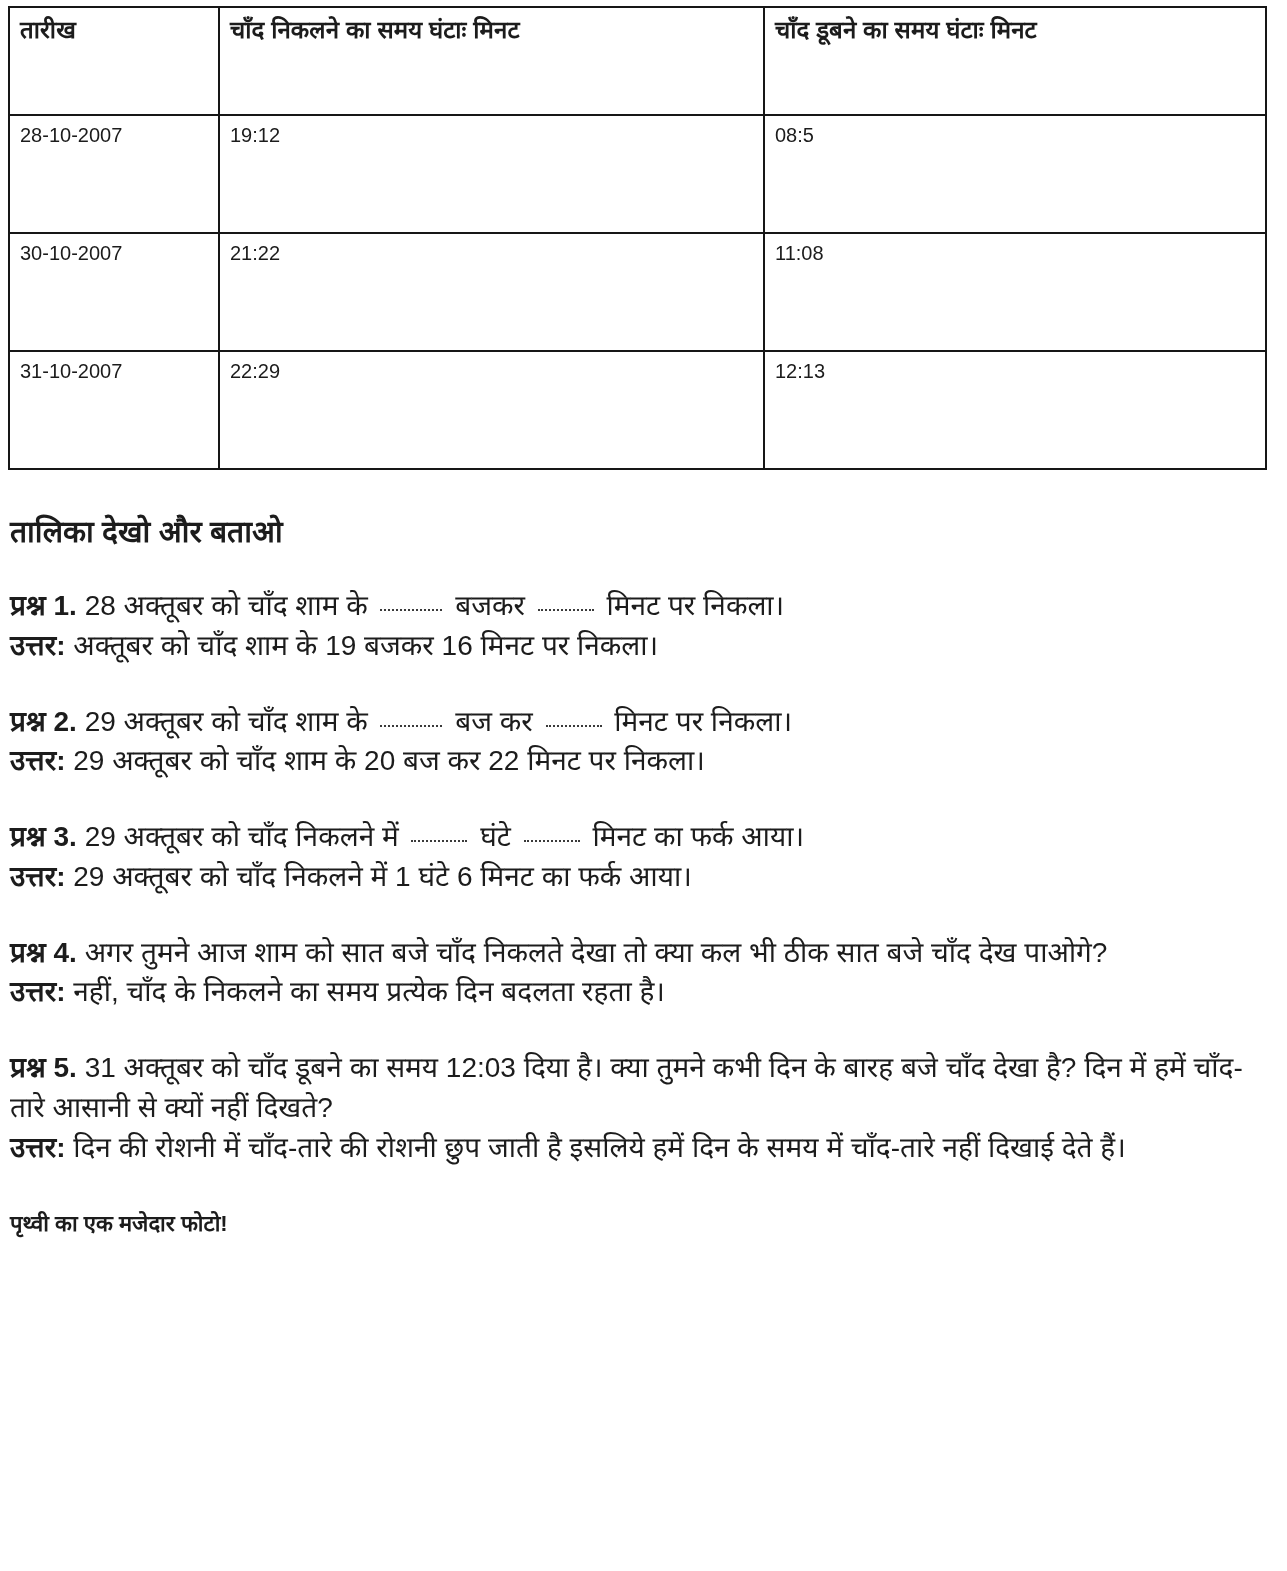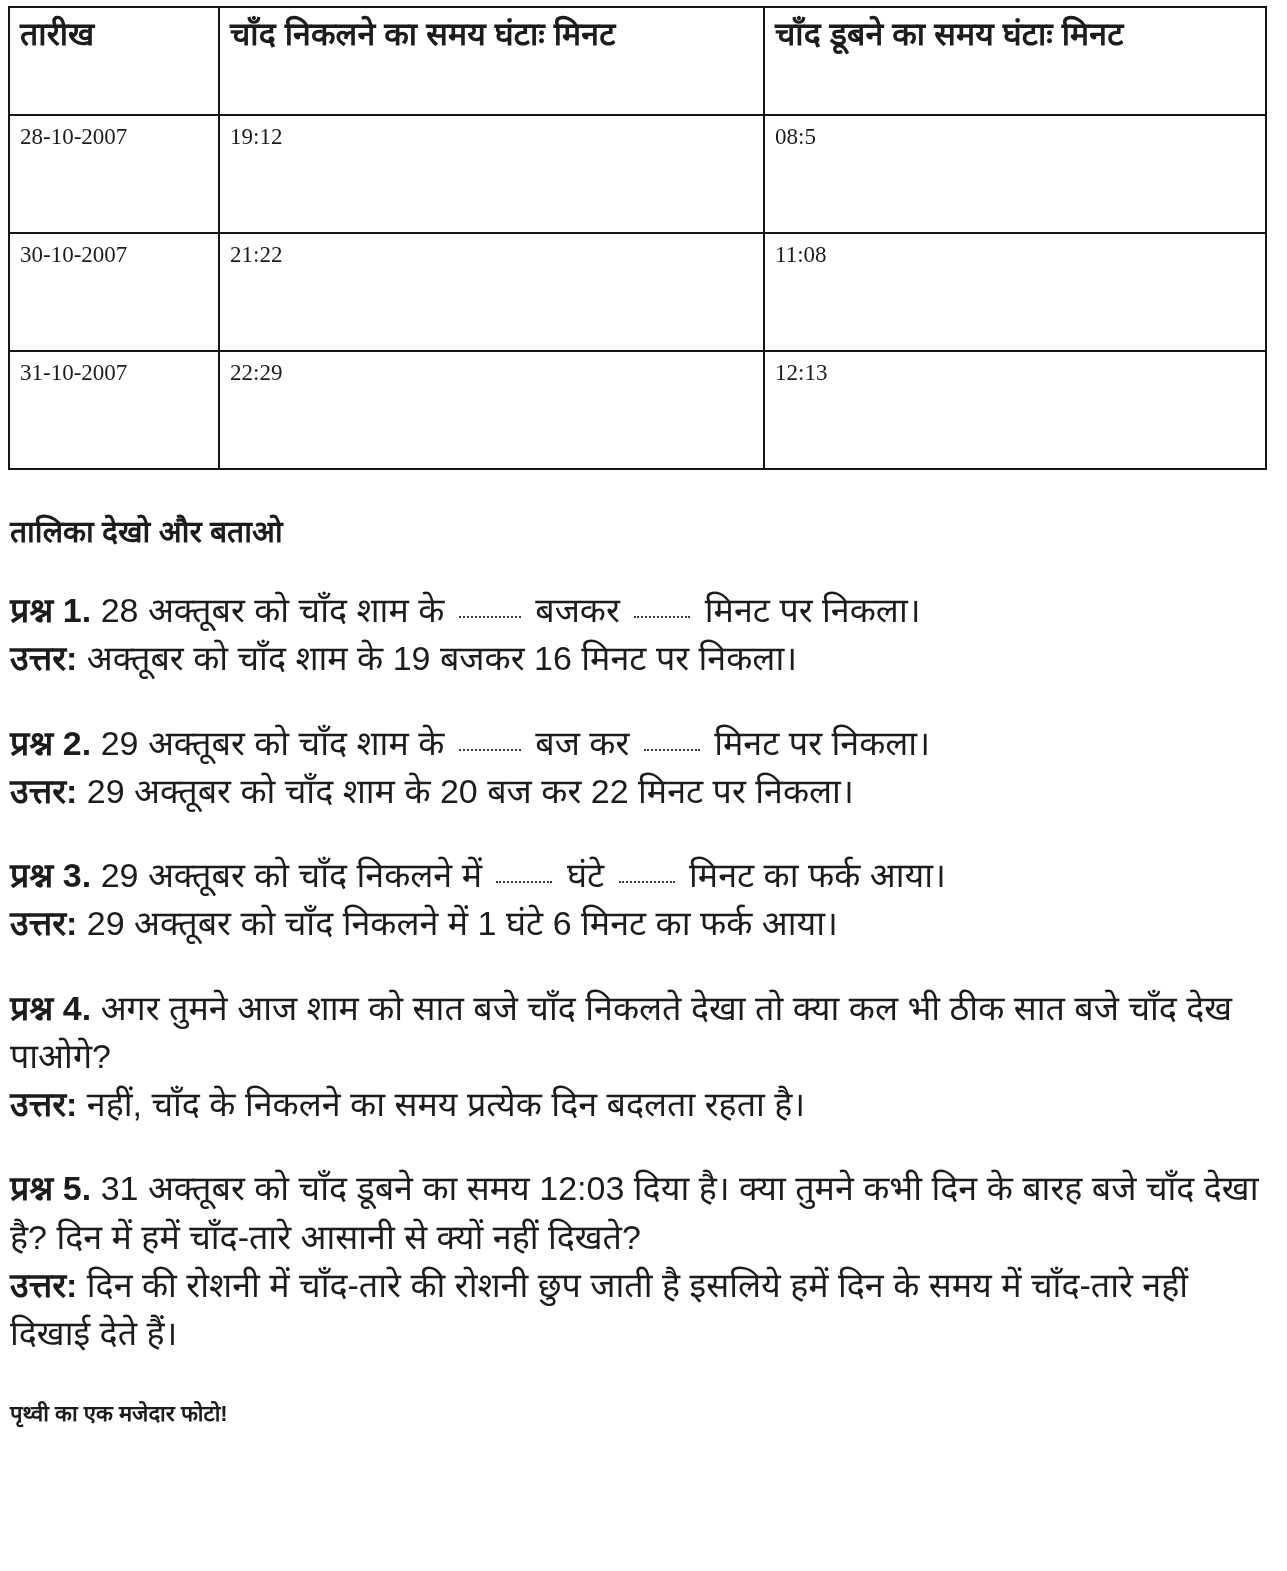--- a/index.html
+++ b/index.html
@@ -40,44 +40,44 @@
   col.c-date  { width: 210px; }
   col.c-rise  { width: 545px; }
   col.c-set   { width: 502px; }
 
   tr.head-row td { height: 98px; }
   tr.body-row td { height: 108px; }
 
   .hdr-text {
     font-family: "Liberation Sans", "DejaVu Sans", sans-serif;
     font-weight: bold;
-    font-size: 32px;
+    font-size: 24px;
     line-height: 1.15;
     letter-spacing: 0.1px;
   }
   .cell-text {
-    font-family: Liberation Serif, serif;
-    font-size: 23px;
+    font-family: Liberation Sans, sans-serif;
+    font-size: 20px;
     line-height: 1.15;
   }
 
   
   .section-heading {
     font-family: "Liberation Sans", "DejaVu Sans", sans-serif;
     font-weight: bold;
     font-size: 30px;
     line-height: 1.2;
     margin: 44px 0 0 2px;
   }
   .qa-block {
     margin: 36px 0 0 2px;
   }
   .qa-line {
     font-family: "Liberation Sans", "DejaVu Sans", sans-serif;
-    font-size: 34px;
+    font-size: 28px;
     line-height: 1.42;
     margin: 0;
     max-width: 1262px;
   }
   .lbl {
     font-weight: bold;
   }
   .blank {
     display: inline-block;
     width: 62px;

